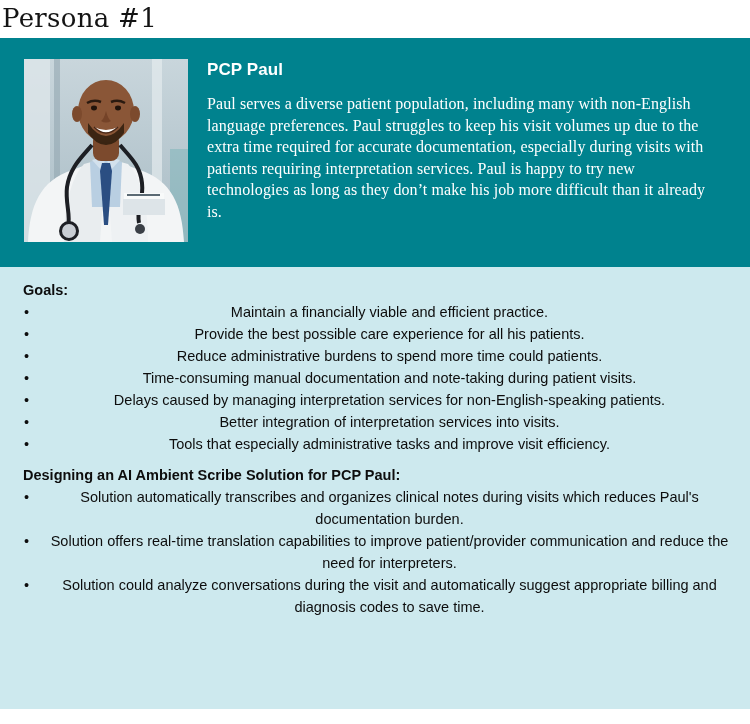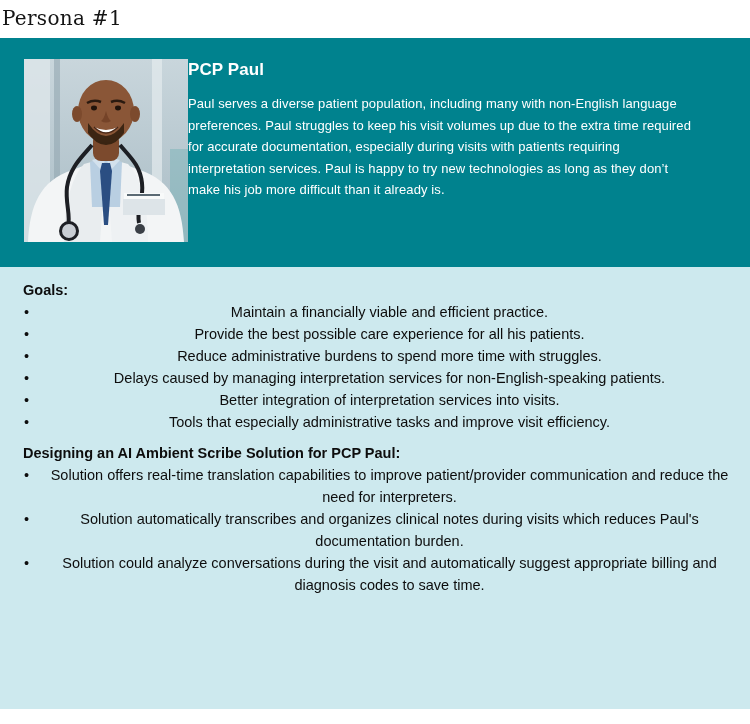--- a/index.html
+++ b/index.html
@@ -16,55 +16,57 @@
   
   .title-band {
     height: 38px;
     background: #ffffff;
     box-sizing: border-box;
     padding: 1px 0 0 2px;
   }
   .page-title {
     font-family: "DejaVu Serif", serif;
     font-weight: normal;
-    font-size: 20px;
+    font-size: 26px;
     line-height: 34px;
     color: #141414;
     letter-spacing: 0.3px;
     margin: 0;
   }
 
   
   .persona-header {
     height: 229px;
     background: #00828E;
     box-sizing: border-box;
     padding: 21px 36px 24px 24px;
     display: flex;
+    gap: 19px;
   }
   .photo-frame {
     width: 164px;
     height: 183px;
     flex: none;
     overflow: hidden;
   }
   .photo-frame svg { display: block; }
   .header-text { flex: 1; color: #ffffff; padding-top: 1px; }
   .persona-name {
     font-size: 17px;
     font-weight: bold;
     margin: 0 0 13px 0;
     letter-spacing: 0.1px;
   }
   .persona-desc {
-    font-size: 13px;
+    font-size: 16px;
     line-height: 21.6px;
     margin: 0;
     max-width: 508px;
     letter-spacing: 0.1px;
+    font-family: Liberation Serif, serif;
   }
 
   
   .persona-body {
     height: 442px;
     background: #CDE9EE;
     box-sizing: border-box;
     padding: 12px 14px 0 23px;
     font-size: 14.5px;
     line-height: 22px;
@@ -161,40 +163,41 @@
     </div>
   </div>
 
   <div class="persona-body">
 
     <div class="section">
       <p class="section-heading">Goals:</p>
       <ul class="bullet-list">
         <li class="bullet-item">Maintain a financially viable and efficient practice.</li>
         <li class="bullet-item">Provide the best possible care experience for all his patients.</li>
-        <li class="bullet-item">Reduce administrative burdens to spend more time with struggles.</li>
-      </ul>
-    </div>
-
-    <div class="section">
-      <ul class="bullet-list">
+        <li class="bullet-item">Reduce administrative burdens to spend more time could patients.</li>
+      </ul>
+    </div>
+
+    <div class="section">
+      <ul class="bullet-list">
+        <li class="bullet-item">Time-consuming manual documentation and note-taking during patient visits.</li>
         <li class="bullet-item">Delays caused by managing interpretation services for non-English-speaking patients.</li>
       </ul>
     </div>
 
     <div class="section">
       <ul class="bullet-list">
         <li class="bullet-item">Better integration of interpretation services into visits.</li>
         <li class="bullet-item">Tools that especially administrative tasks and improve visit efficiency.</li>
       </ul>
     </div>
 
     <div class="section">
       <p class="section-heading">Designing an AI Ambient Scribe Solution for PCP Paul:</p>
       <ul class="bullet-list">
+        <li class="bullet-item">Solution automatically transcribes and organizes clinical notes during visits which reduces Paul's documentation burden.</li>
         <li class="bullet-item">Solution offers real-time translation capabilities to improve patient/provider communication and reduce the need for interpreters.</li>
-        <li class="bullet-item">Solution automatically transcribes and organizes clinical notes during visits which reduces Paul's documentation burden.</li>
         <li class="bullet-item">Solution could analyze conversations during the visit and automatically suggest appropriate billing and diagnosis codes to save time.</li>
       </ul>
     </div>
 
   </div>
 </div>
 
 </body></html>

